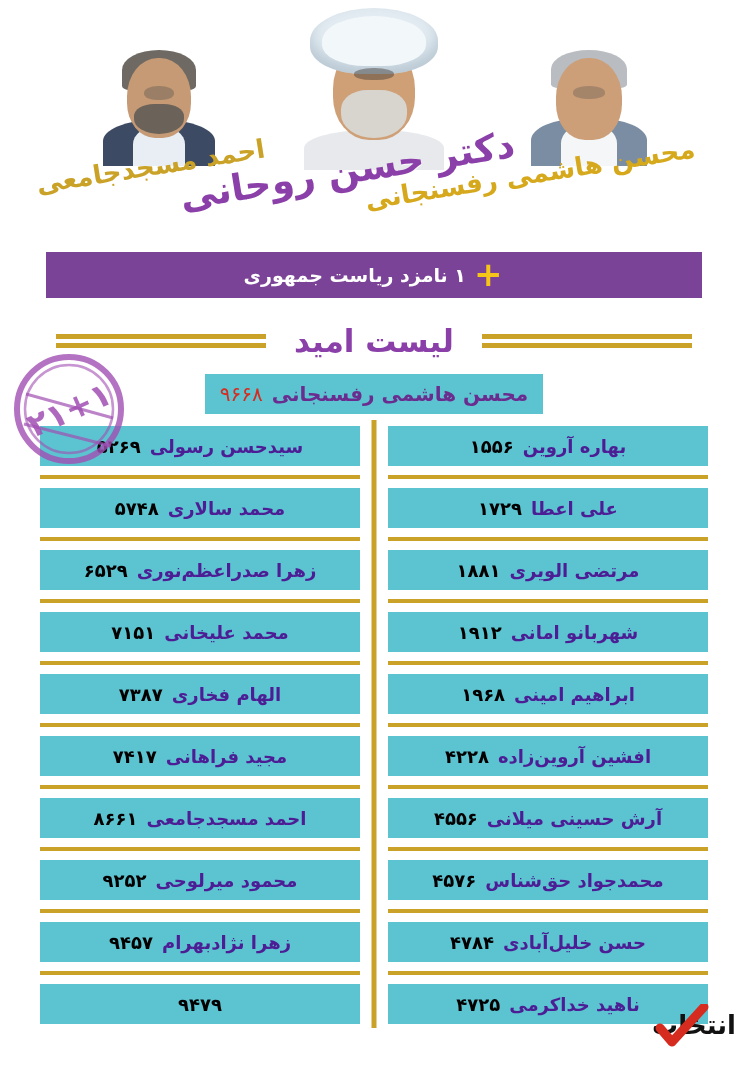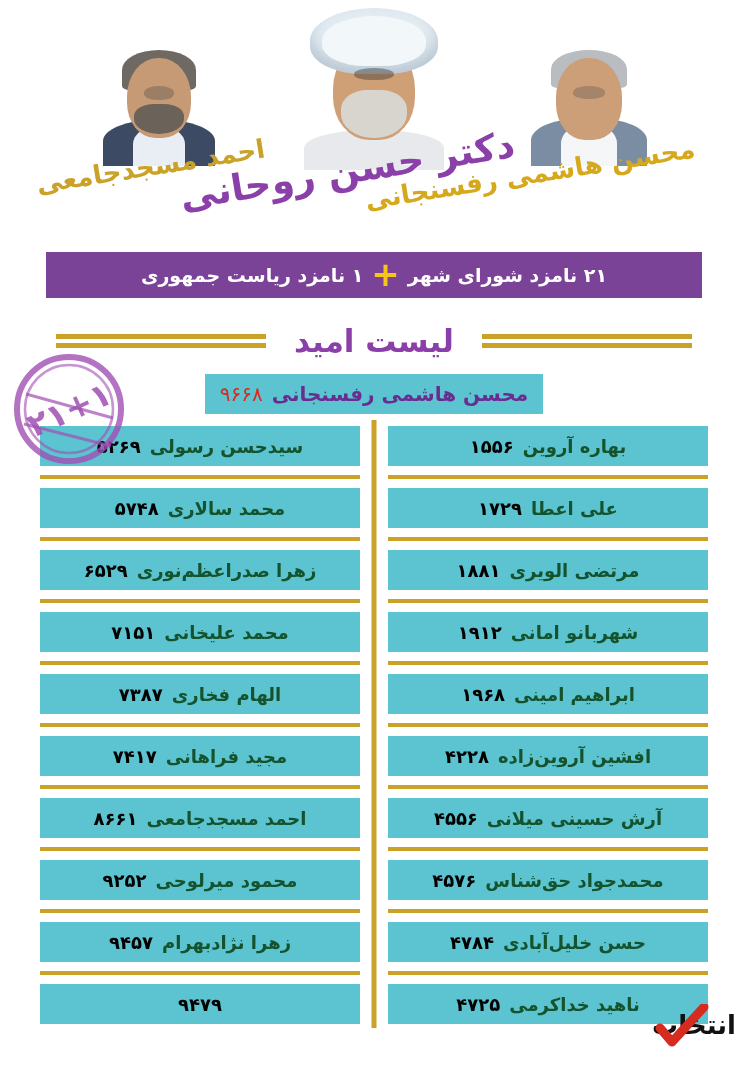--- a/index.html
+++ b/index.html
@@ -226,21 +226,21 @@
     background: #5cc3d0;
     height: 40px;
     display: flex;
     align-items: center;
     justify-content: center;
     gap: 9px;
     direction: rtl;
     padding: 0 6px;
   }
   .cand-name {
-    color: #14532d;
+    color: #4c1d95;
     font-size: 18px;
     font-weight: bold;
     white-space: nowrap;
   }
   .cand-num {
     color: #000000;
     font-size: 18px;
     font-weight: bold;
     white-space: nowrap;
   }
@@ -319,21 +319,20 @@
         <div class="head" style="width:32px;height:13px;top:44px;background:#4a4a4a;opacity:.3;"></div>
       </div>
     </div>
     <div class="portrait-name">محسن هاشمی رفسنجانی</div>
   </div>
 
 </div>
 
 <div class="banner-wrap">
   <div class="purple-banner">
-    <span class="banner-text">۲۱ نامزد شورای شهر</span>
     <span class="banner-plus">+</span>
     <span class="banner-text">۱ نامزد ریاست جمهوری</span>
   </div>
 </div>
 
 <div class="title-row">
   <div class="gold-bars">
       <i></i>
       <i></i>
     </div>

